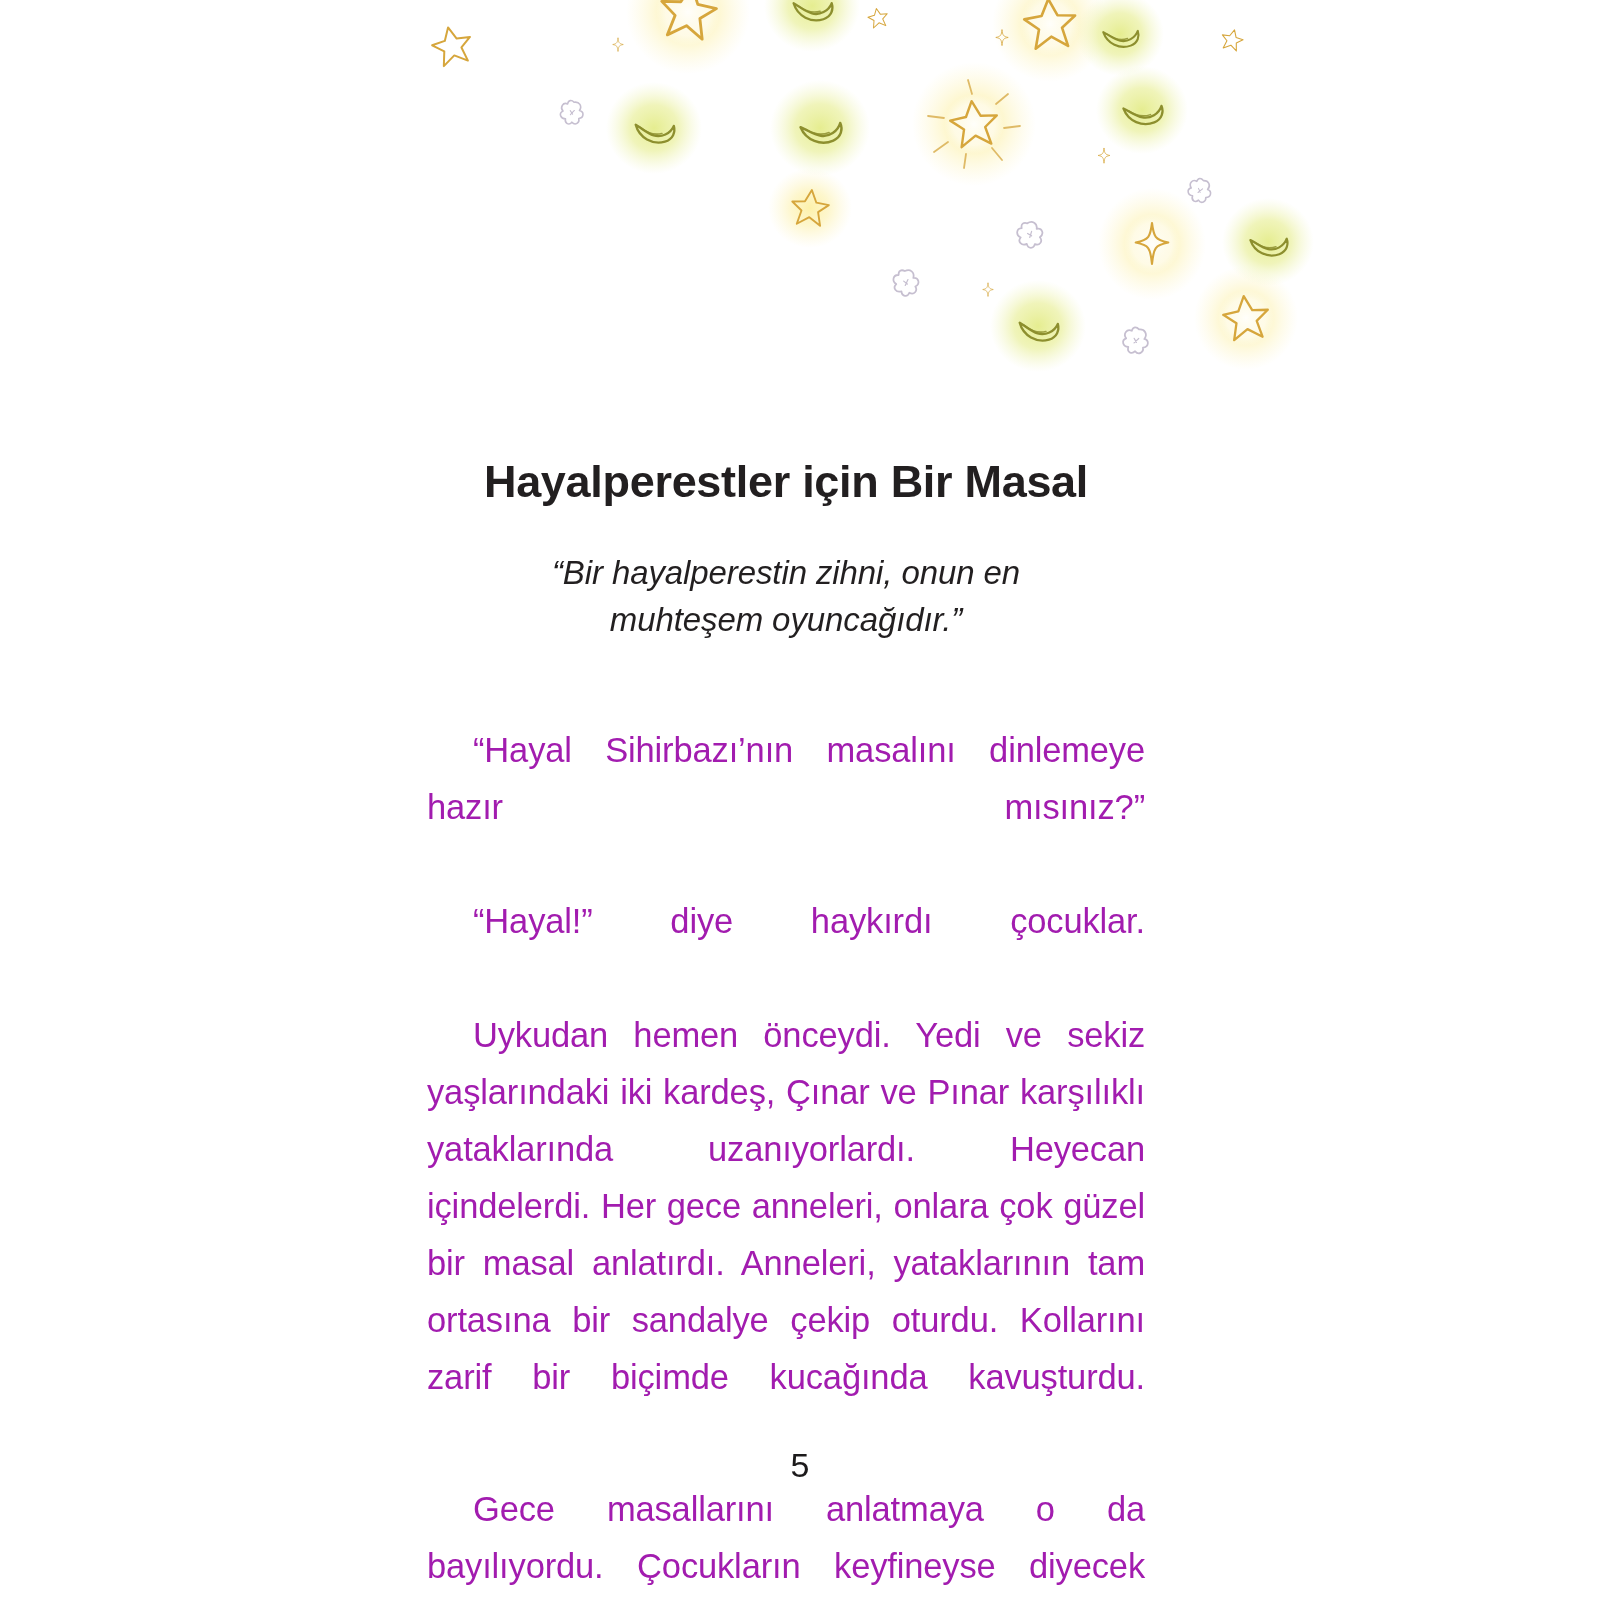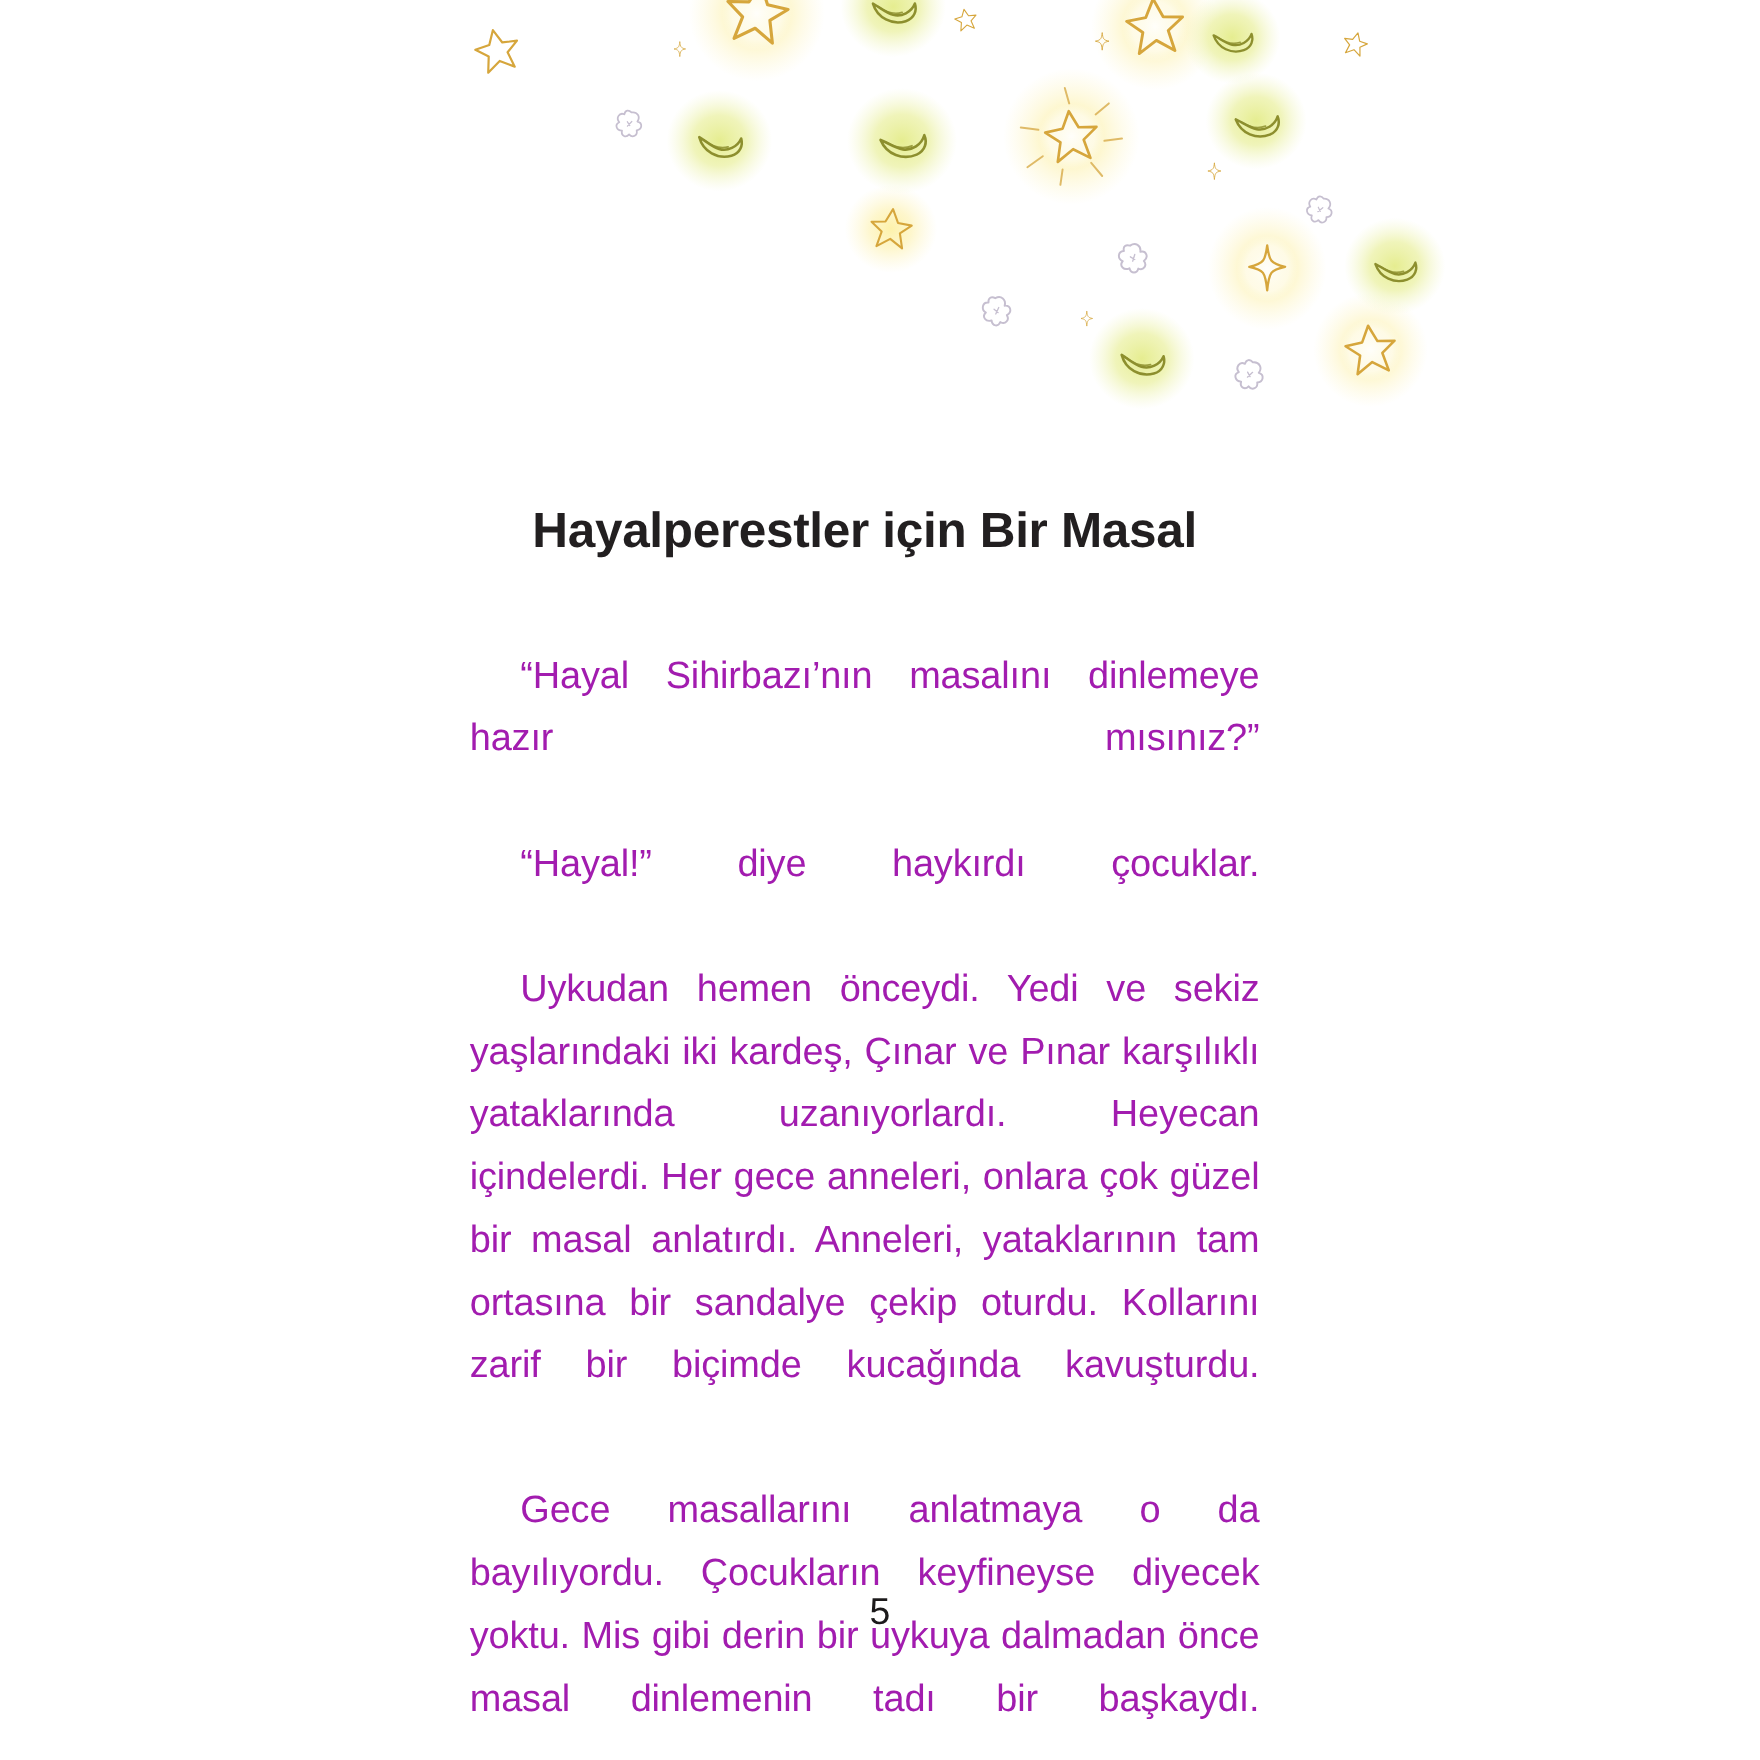--- a/index.html
+++ b/index.html
@@ -212,20 +212,21 @@
         <use href="#flower1" transform="translate(906,282) rotate(-6)   scale(1.1)"></use>
         <use href="#flower1" transform="translate(1136,340) rotate(16)  scale(1.1)"></use>
       </g>
     </svg>
   </div>
 
   <div id="text-column">
 
     <h1 id="chapter-title">Hayalperestler için Bir Masal</h1>
 
+    <p id="epigraph">“Bir hayalperestin zihni, onun en muhteşem oyuncağıdır.”</p>
 
     <div id="body-copy">
       <p class="para">“Hayal Sihirbazı’nın masalını dinlemeye hazır mısınız?”</p>
       <p class="para">“Hayal!” diye haykırdı çocuklar.</p>
       <p class="para">Uykudan hemen önceydi. Yedi ve sekiz yaşlarındaki iki kardeş, Çınar ve Pınar karşılıklı yataklarında uzanıyorlardı. Heyecan içindelerdi. Her gece anneleri, onlara çok güzel bir masal anlatırdı. Anneleri, yataklarının tam ortasına bir sandalye çekip oturdu. Kollarını zarif bir biçimde kucağında kavuşturdu.</p>
       <p class="para spaced">Gece masallarını anlatmaya o da bayılıyordu. Çocukların keyfineyse diyecek yoktu. Mis gibi derin bir uykuya dalmadan önce masal dinlemenin tadı bir başkaydı.</p>
     </div>
   </div>
 
   <div id="page-number">5</div>

